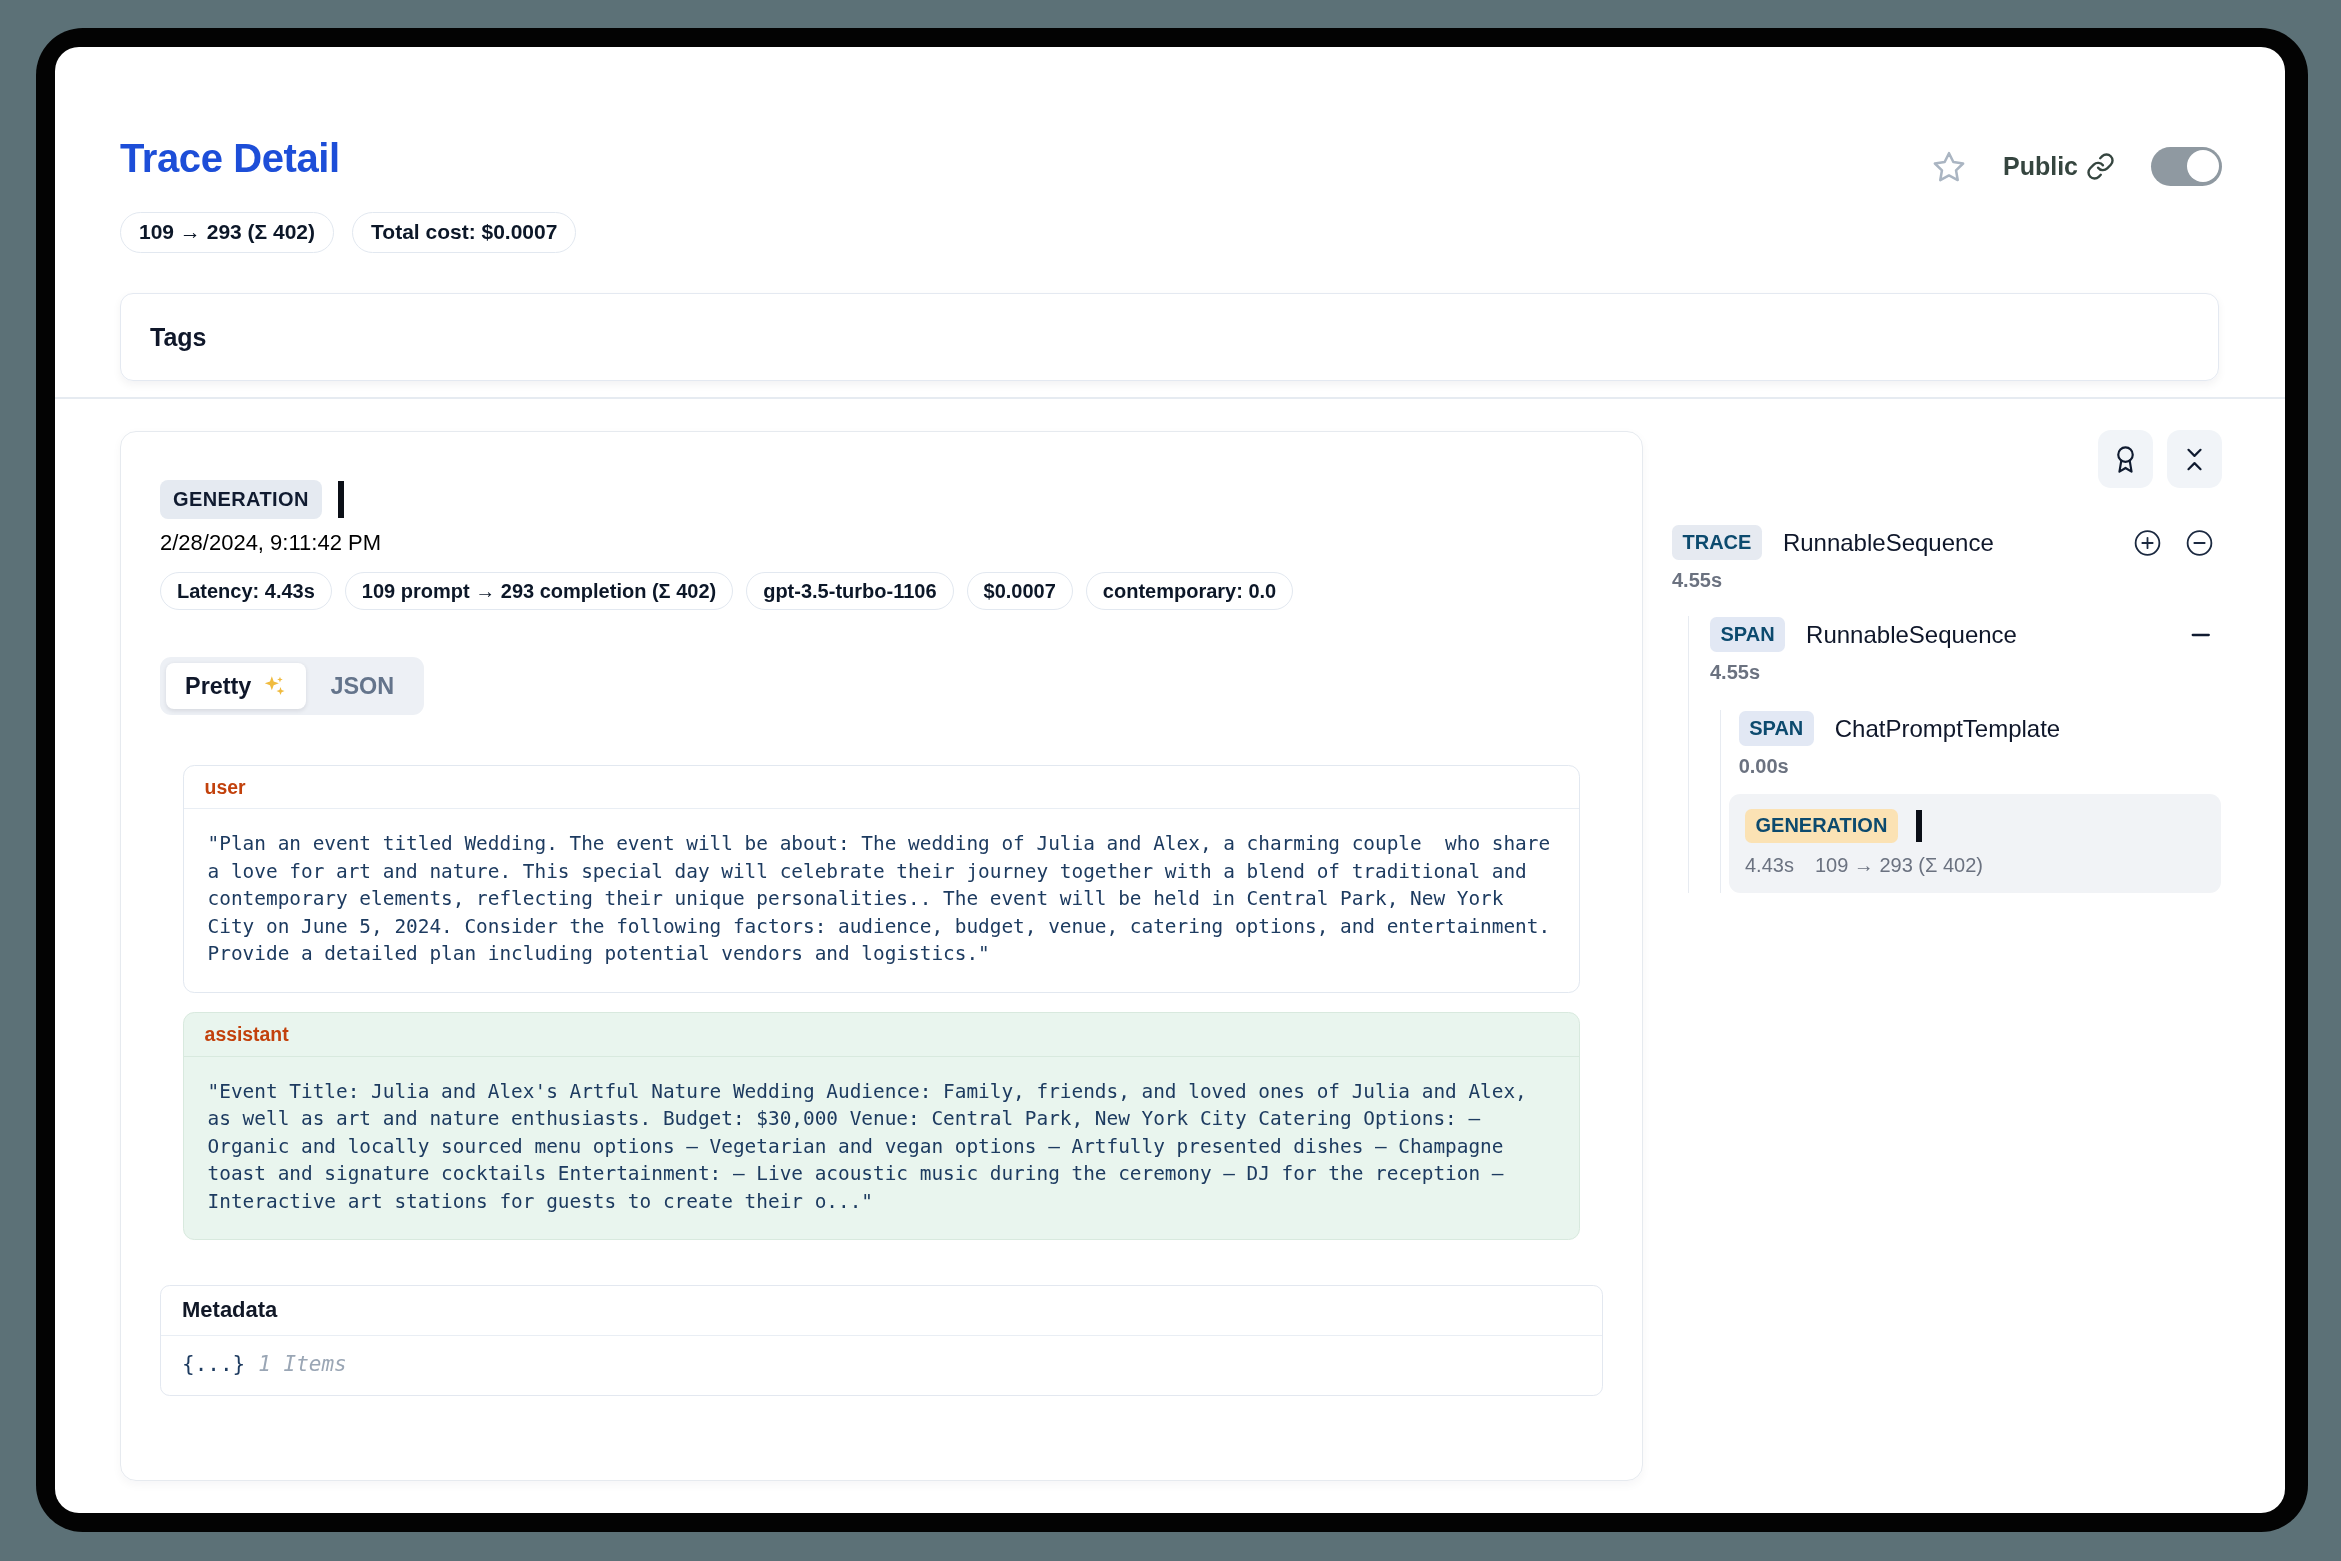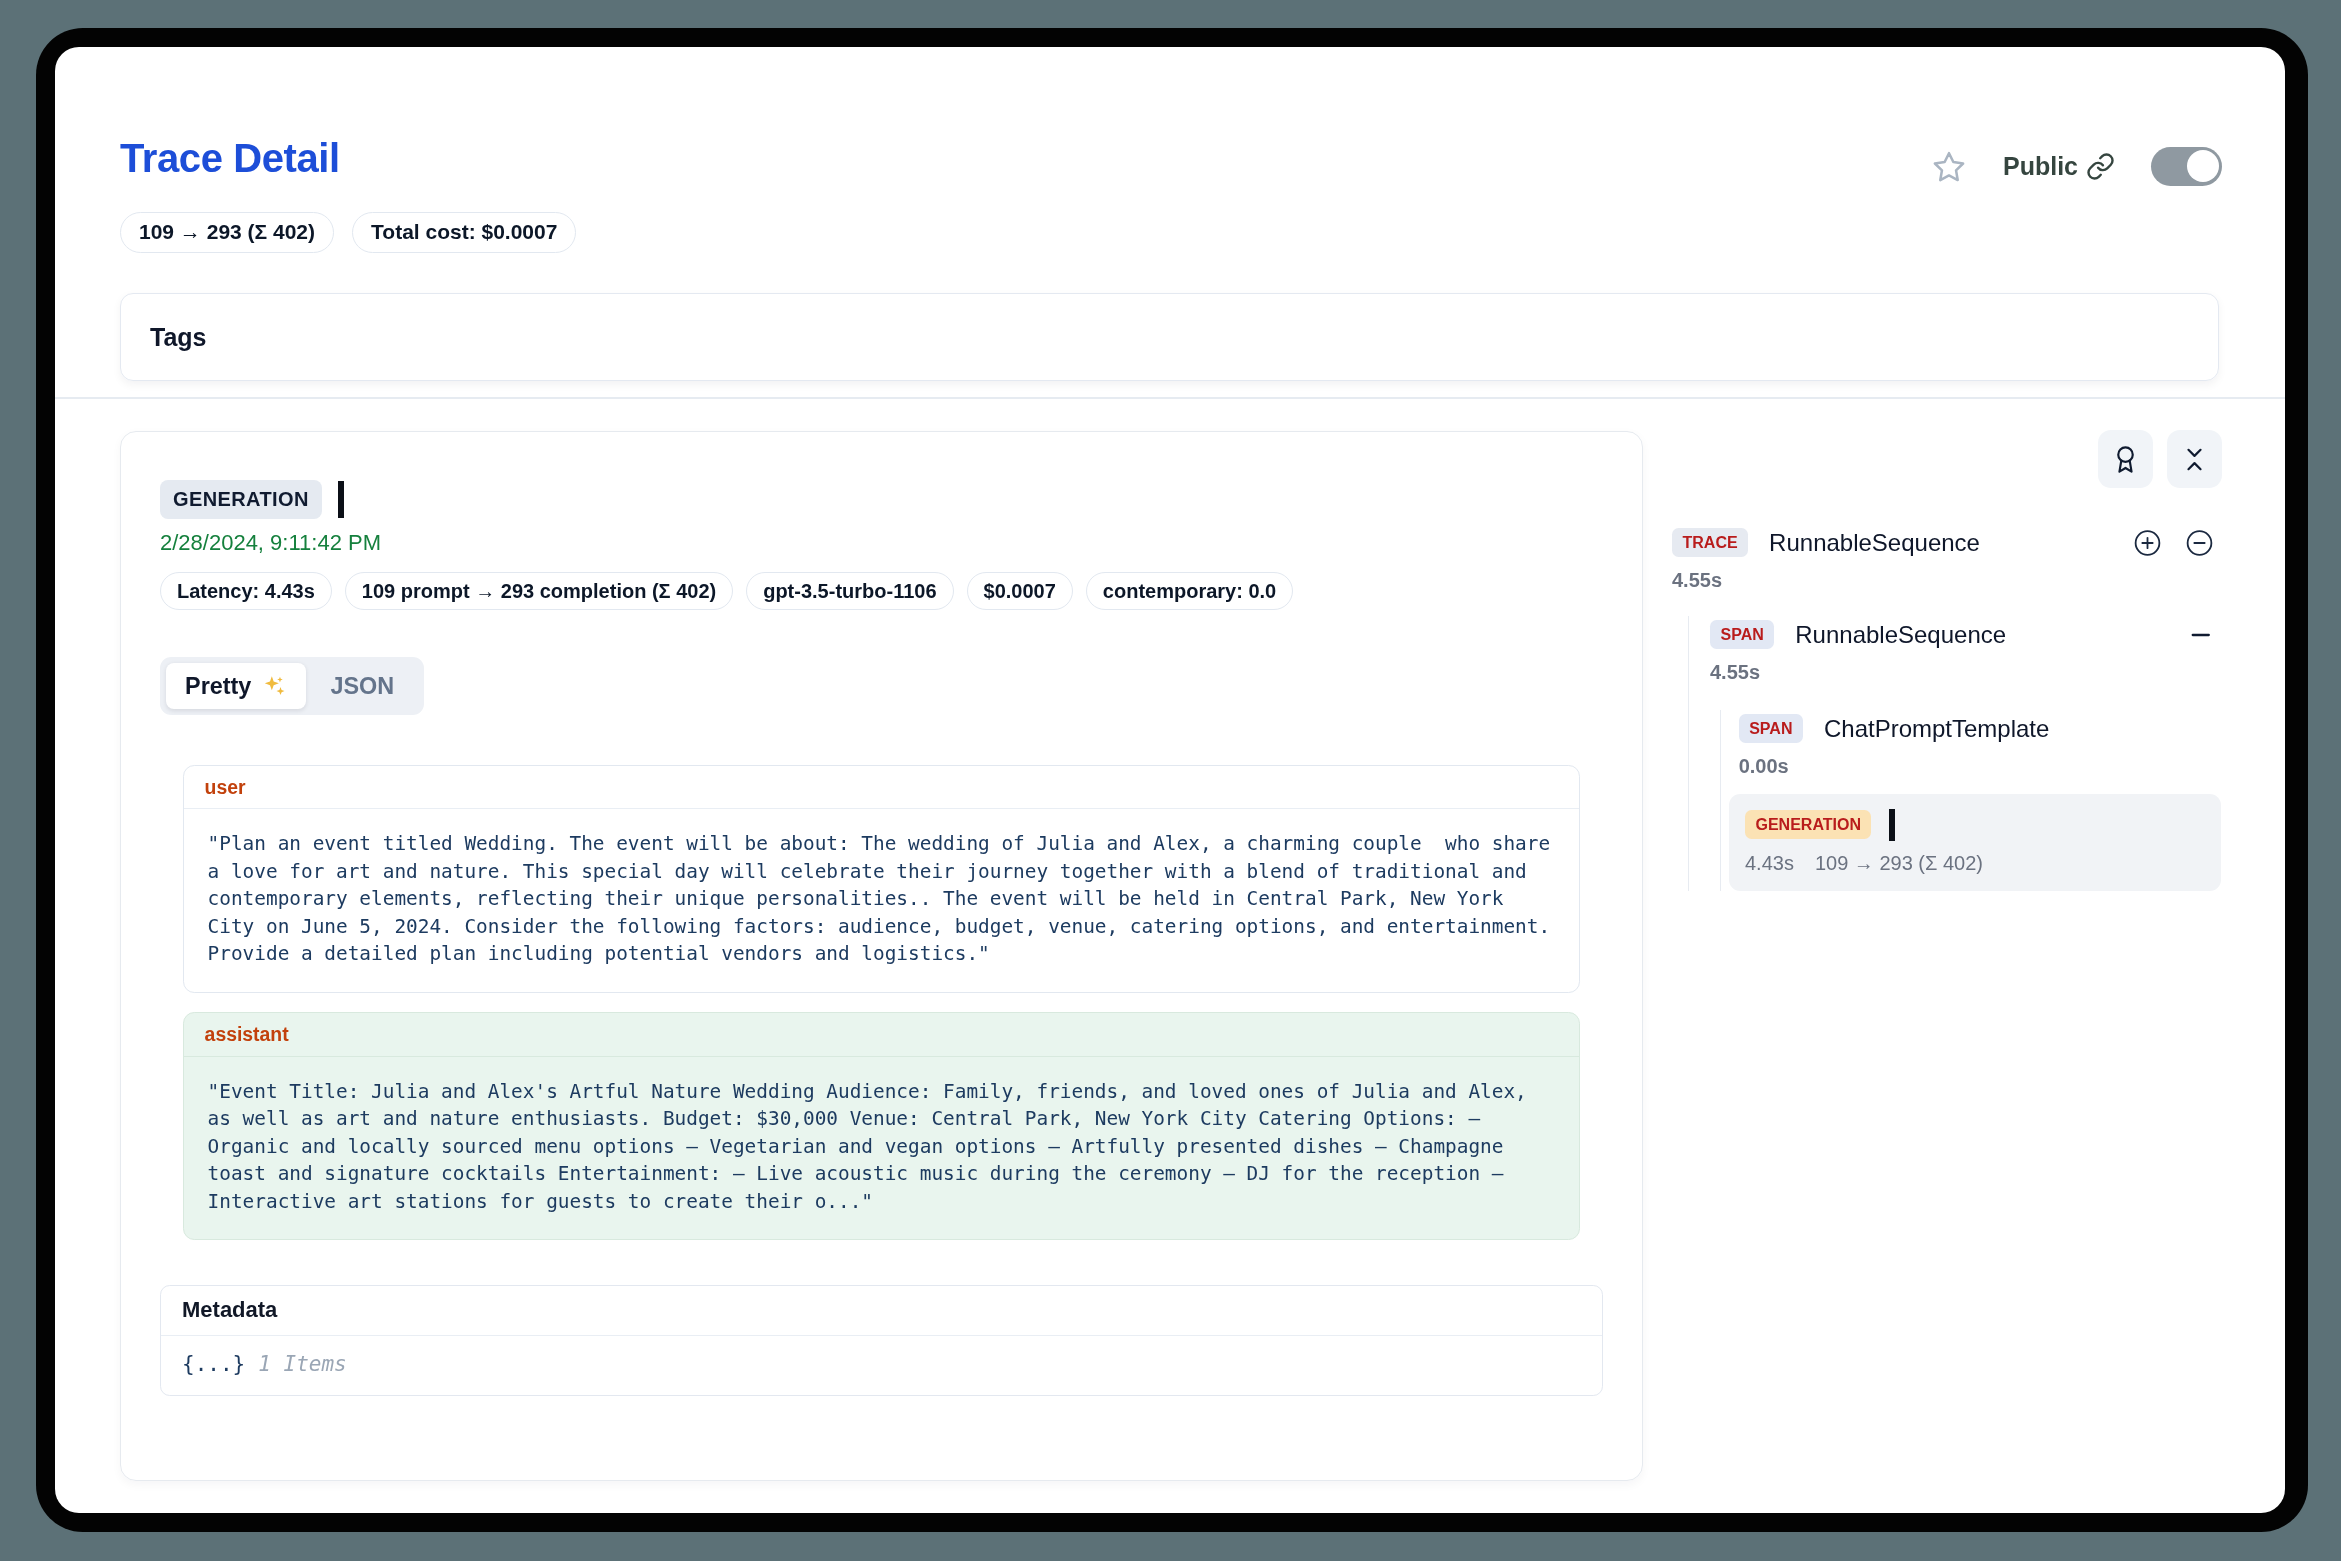--- a/index.html
+++ b/index.html
@@ -69,21 +69,21 @@
     border:1.6px solid #e6eaef; border-radius:16px;
     box-shadow:0 3.2px 9.7px rgba(15,23,42,0.04);
     padding:48px 39px 0 39px;
   }
   .gen-line { display:flex; align-items:center; gap:16px; }
   .type-badge {
     background:#e5eaf1; border-radius:8px; padding:8px 13px;
     font-size:20px; font-weight:bold; color:#101b30; letter-spacing:0.4px;
   }
   .cursor-bar { width:6.5px; height:37px; background:#0b0f17; }
-  .obs-timestamp { margin-top:11.3px; font-size:22px; color:#15803d; }
+  .obs-timestamp { margin-top:11.3px; font-size:22px; color:#000000; }
   .obs-badges { margin-top:16px; display:flex; gap:13px; }
   .obs-badges .pill { font-size:20px; padding:6.5px 16px; }
   .obs-actions { margin-top:27.5px; display:flex; gap:21px; }
   .action-btn {
     display:flex; align-items:center; gap:13px;
     background:#f2f4f8; border:none; border-radius:11.3px;
     padding:14.5px 24px; font-size:22.6px; color:#6b7480;
     font-family:inherit; cursor:pointer;
   }
   .tabs { margin-top:47px; display:inline-flex; align-items:center;
@@ -117,21 +117,21 @@
   .metadata-items { color:#9aa6b5; font-style:italic; margin-left:13px; }
 
   
   .tree-toolbar { position:absolute; top:383px; right:63px; display:flex; gap:14.5px; }
   .icon-btn {
     width:55px; height:58px; background:#f1f4f8; border-radius:13px;
     display:flex; align-items:center; justify-content:center; cursor:pointer; border:none;
   }
   .tree { position:absolute; left:1617px; top:477px; width:549px; }
   .t-row { display:flex; align-items:center; position:relative; min-height:37px; cursor:pointer; }
-  .t-badge { border-radius:6.5px; padding:5.7px 10.5px; font-size:16px; font-weight:bold; color:#b91c1c; white-space:nowrap;text-align:center; }
+  .t-badge { border-radius:6.5px; padding:5.7px 10.5px; font-size:20px; font-weight:bold; color:#0c4a6e; white-space:nowrap;text-align:center; }
   .t-badge.trace { background:#e6eaf1; }
   .t-badge.span  { background:#e2e8f4; }
   .t-badge.generation { background:#fbe2b4; }
   .t-name { margin-left:21px; font-size:24px; color:#0f172a; }
   .t-rowend { position:absolute; right:6.5px; top:50%; transform:translateY(-50%);
     display:flex; gap:21px; align-items:center; }
   .t-dur { margin-top:8px; font-size:20px; color:#6b7280;font-weight:bold; }
   .lvl1 { border-left:1.6px solid #e7ebf1; margin-left:16px; padding-left:21px; margin-top:24px; }
   .lvl2 { border-left:1.6px solid #e7ebf1; margin-left:9.7px; padding-left:18px; margin-top:26px; }
   .sel-row { margin-top:16px; margin-left:-9.7px; background:#f1f3f6; border-radius:11.3px;

